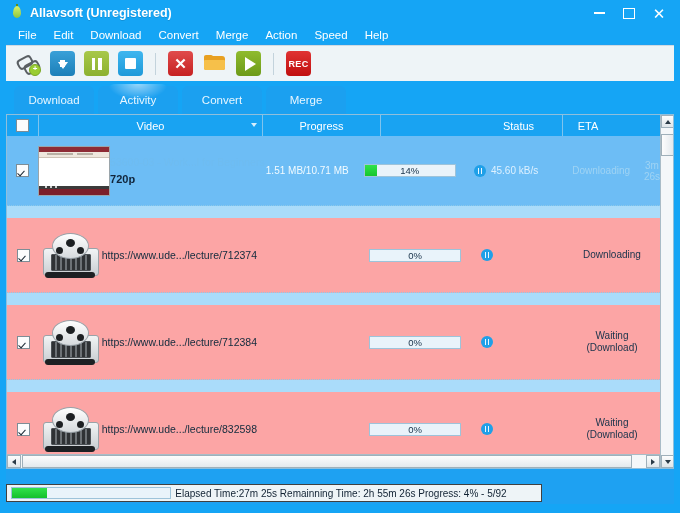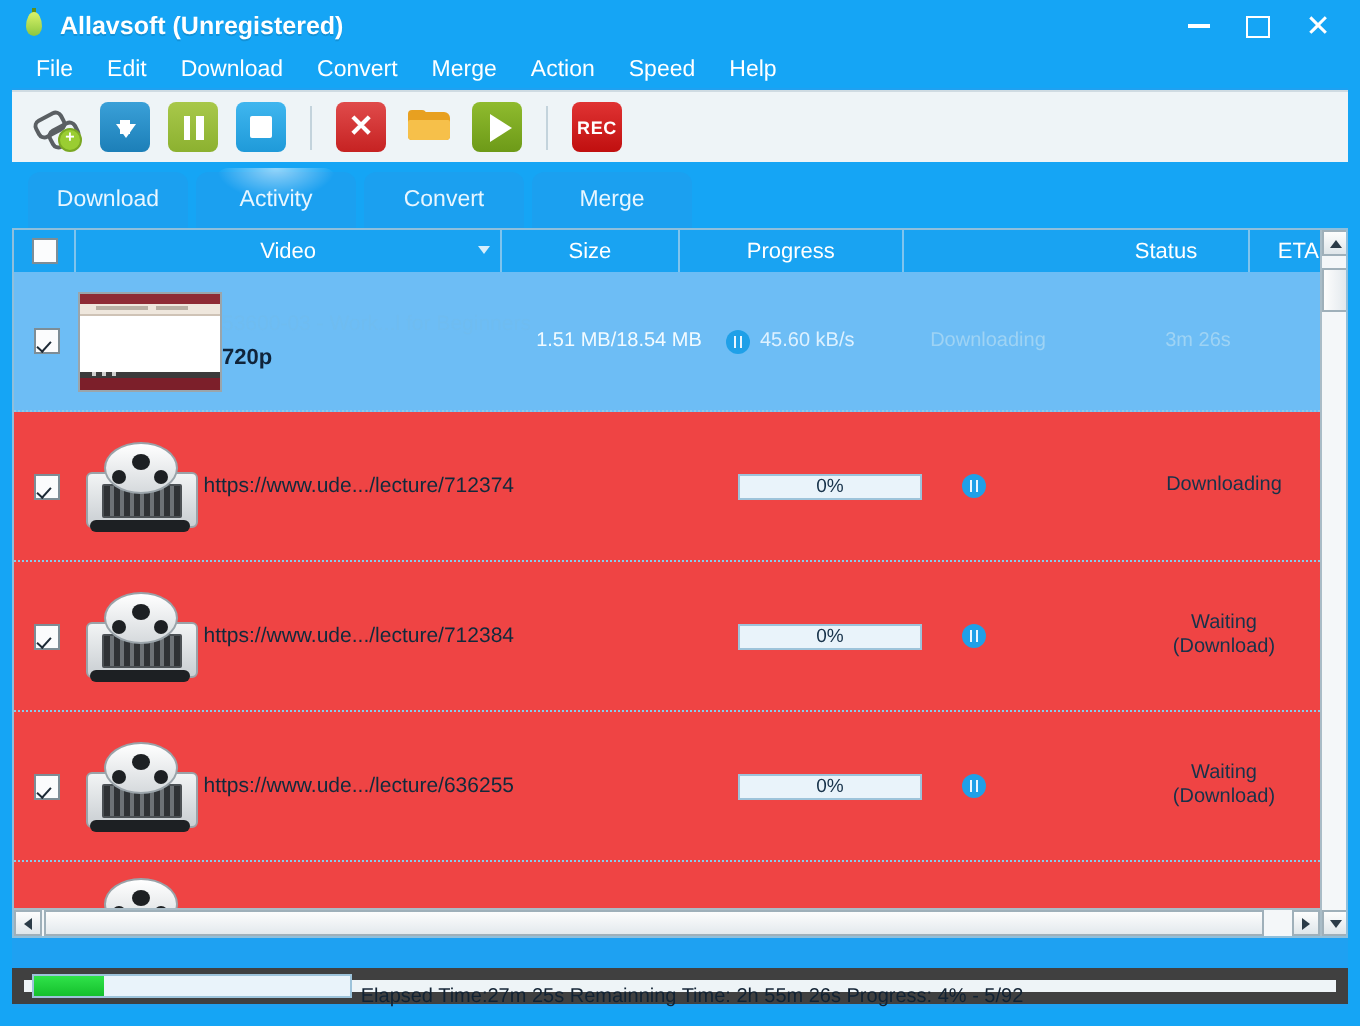--- a/index.html
+++ b/index.html
@@ -166,21 +166,21 @@
   }
   .rows{
     position:absolute;left:0;top:21px;width:653px;height:319px;overflow:hidden;
   }
   .row{
     position:relative;width:653px;box-sizing:border-box;
     border-bottom:1px dotted #8cc9ea;
     display:flex;align-items:center;
   }
   .row.sel{background:#6dbdf5;}
-  .row.alt{background:#ef4444;}
+  .row.alt{background:#fca5a5;margin-top:12px;}
   .cell{
     height:100%;display:flex;align-items:center;box-sizing:border-box;
   }
   .c-chk{width:32px;justify-content:center;}
   .chk{
     width:11px;height:11px;background:#fbfcfd;border:1px solid #7d8d96;
     position:relative;
   }
   .chk.on:after{
     content:"";position:absolute;left:2px;top:4px;width:3px;height:6px;
@@ -275,22 +275,22 @@
   }
   .hs-btn.l{left:0;} .hs-btn.r{right:0;}
   .cl{width:0;height:0;border-top:3px solid transparent;border-bottom:3px solid transparent;border-right:4px solid #2b3b47;}
   .cr{width:0;height:0;border-top:3px solid transparent;border-bottom:3px solid transparent;border-left:4px solid #2b3b47;}
   .hs-thumb{
     position:absolute;left:15px;top:0;width:610px;height:13px;
     background:linear-gradient(180deg,#fdfdfd,#e3e9ed);border:1px solid #9fb0ba;box-sizing:border-box;
   }
   
   .statusbar{
-    position:absolute;left:6px;top:484px;width:668px;height:18px;
-    background:#eef4f7;border:6px solid #404040;box-sizing:border-box;
+    position:absolute;left:6px;top:484px;width:536px;height:18px;
+    background:#eef4f7;border:1px solid #404040;box-sizing:border-box;
     display:flex;align-items:center;
   }
   .sb-progress{
     position:relative;margin-left:4px;width:160px;height:12px;
     background:#e9f3fa;border:1px solid #9dc3da;box-sizing:border-box;overflow:hidden;
   }
   .sb-fill{position:absolute;left:0;top:0;height:100%;background:linear-gradient(180deg,#30e24a,#14c02c);}
   .sb-text{
     position:absolute;left:0;top:0;width:668px;height:16px;
     display:flex;align-items:center;justify-content:center;
@@ -403,23 +403,20 @@
 
   <div class="table-wrap">
 
     <div class="thead">
       <div class="th first" style="width:32px;">
         <span class="hdr-chk"></span>
       </div>
       <div class="th" style="width:224px;">
         <span>Video</span>
         <span class="sortcar"></span>
-      </div>
-      <div class="th" style="width:93px;">
-        <span>Size</span>
       </div>
       <div class="th" style="width:118px;">
         <span>Progress</span>
       </div>
       <div class="th" style="width:94px;margin-top:44px;">
         <span>Speed</span>
       </div>
       <div class="th" style="width:88px;">
         <span>Status</span>
       </div>
@@ -446,21 +443,27 @@
               <span class="dot" style="left:6px;"></span>
               <span class="dot" style="left:11px;"></span>
               <span class="dot" style="left:16px;"></span>
             </div>
           </div>
           <div class="vtext">
             <span class="vtitle">53600-03 - Work...l for Beginners</span>
             <span class="vquality">720p</span>
           </div>
         </div>
-        <div class="cell c-size">1.51 MB/18.54 MB</div>
+        <div class="cell c-size">1.51 MB/10.71 MB</div>
+        <div class="cell c-progress">
+          <div class="pbar">
+            <div class="pfill" style="width:14%"></div>
+            <div class="ptext">14%</div>
+          </div>
+        </div>
         <div class="cell c-speed">
           <span class="pausebadge">
               <i></i>
               <i></i>
             </span>
           <span>45.60 kB/s</span>
         </div>
         <div class="cell c-status dim">Downloading</div>
         <div class="cell c-eta">3m 26s</div>
       </div>
@@ -555,21 +558,21 @@
               <span class="reel-film"></span>
               <span class="reel-foot"></span>
               <span class="reel-disc">
                   <i class="h1"></i>
                   <i class="h2"></i>
                   <i class="h3"></i>
                 </span>
             </div>
           </div>
           <div class="vtext">
-            <span class="vurl">https://www.ude.../lecture/636255</span>
+            <span class="vurl">https://www.ude.../lecture/832598</span>
           </div>
         </div>
         <div class="cell c-size"></div>
         <div class="cell c-progress">
           <div class="pbar">
             <div class="pfill" style="width:0%"></div>
             <div class="ptext">0%</div>
           </div>
         </div>
         <div class="cell c-speed">

